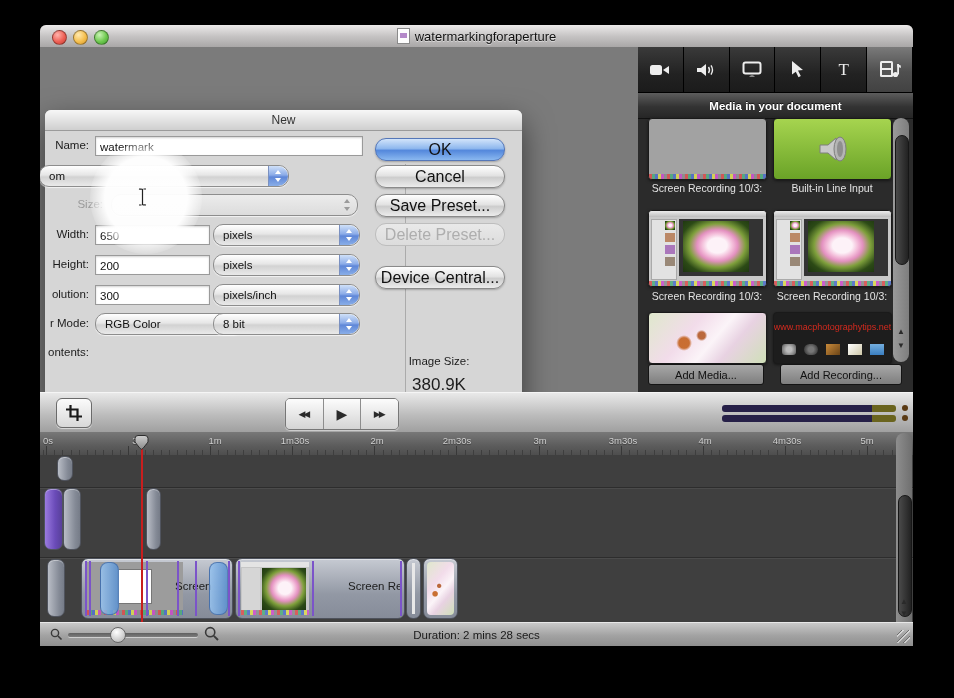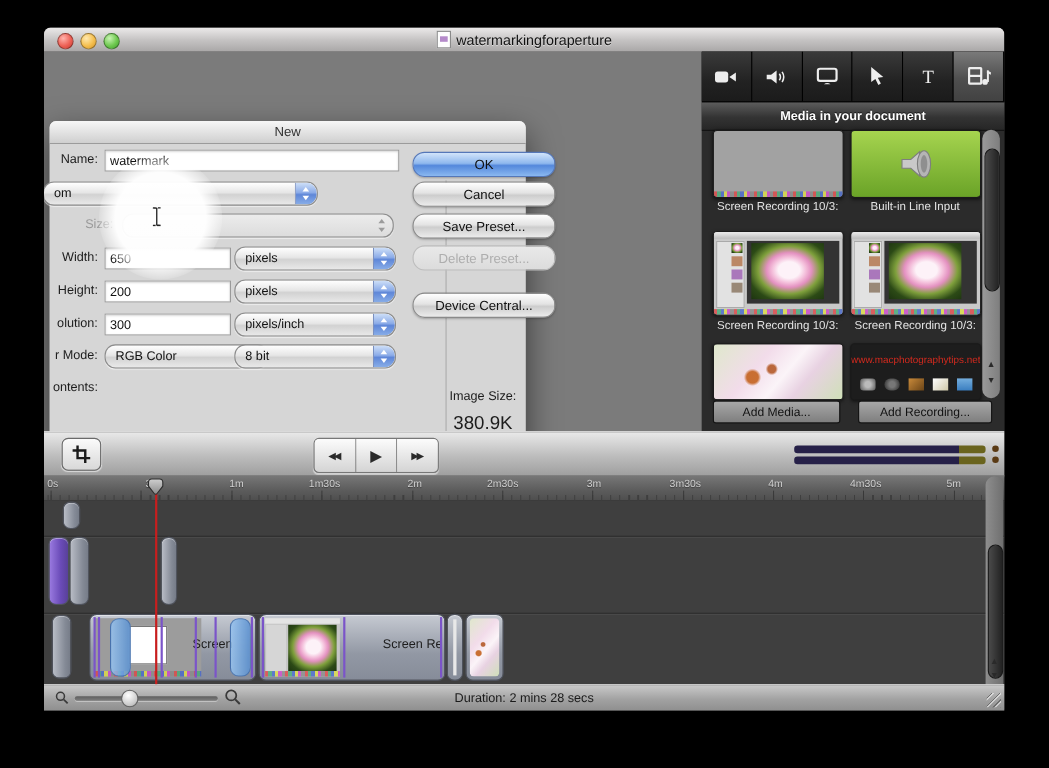--- a/index.html
+++ b/index.html
@@ -20,21 +20,21 @@
   #title-group{display:flex;align-items:center;gap:5px;}
   #doc-icon{width:11px;height:14px;background:#fdfdfd;border:1px solid #8a8a8a;position:relative;}
   #doc-icon:after{content:"";position:absolute;left:2px;top:4px;width:7px;height:5px;background:#b489c9;}
   #title-text{font-size:13px;color:#111;text-shadow:0 1px 0 rgba(255,255,255,.5);}
 
   
   #canvas{position:absolute;left:0;top:22px;width:598px;height:345px;background:#7b7b7b;overflow:hidden;}
 
   
   #ps-dialog{position:absolute;left:5px;top:63px;width:433px;height:300px;background:#d6d6d6;
-       border-radius:6px 6px 0 0;box-shadow:0 12px 30px rgba(0,0,0,.55);font-size:11.5px;color:#1c1c1c;}
+       border-radius:6px 6px 0 0;box-shadow:0 12px 30px rgba(0,0,0,.55);font-size:11.5px;color:#1c1c1c;padding-left:44px;}
   #ps-titlebar{position:absolute;left:0;top:0;width:100%;height:20px;border-radius:6px 6px 0 0;
        background:linear-gradient(#f7f7f7,#cfcfcf);border-bottom:1px solid #9b9b9b;
        display:flex;align-items:center;justify-content:center;font-size:12px;color:#333;}
   .ps-label{position:absolute;width:44px;text-align:right;color:#1c1c1c;}
   .ps-label.dim{color:#9a9a9a;}
   .ps-input{position:absolute;height:17px;background:#fff;border:1px solid #9a9a9a;
        box-shadow:inset 0 1px 2px rgba(0,0,0,.18);font-size:11.5px;padding:1px 4px 0 4px;
        font-family:"Liberation Sans",sans-serif;color:#111;}
   .combo{position:absolute;height:20px;border:1px solid #8d8d8d;border-radius:10px;
        background:linear-gradient(#ffffff,#e6e6e6 45%,#d2d2d2 55%,#e9e9e9);
@@ -46,21 +46,21 @@
        border-left:1px solid #7a90c0;border-radius:0 10px 10px 0;}
   .cap i,.capg i{position:absolute;left:50%;width:0;height:0;border-left:3.5px solid transparent;border-right:3.5px solid transparent;}
   .cap i.up{top:4px;margin-left:-3.5px;border-bottom:4px solid #fff;}
   .cap i.dn{bottom:4px;margin-left:-3.5px;border-top:4px solid #fff;}
   .combo.disabled{background:linear-gradient(#ececec,#dcdcdc);color:#aaa;}
   .capg{position:absolute;right:0;top:0;width:19px;height:100%;border-radius:0 10px 10px 0;}
   .capg i.up{top:4px;margin-left:-3.5px;border-bottom:4px solid #9b9b9b;}
   .capg i.dn{bottom:4px;margin-left:-3.5px;border-top:4px solid #9b9b9b;}
   .aqua-btn{position:absolute;height:21px;border-radius:11px;border:1px solid #8a8a8a;
        background:linear-gradient(#ffffff,#e3e3e3 45%,#cdcdcd 55%,#ececec);
-       display:flex;align-items:center;justify-content:center;font-size:12px;color:#111;
+       display:flex;align-items:center;justify-content:center;font-size:16px;color:#111;
        box-shadow:0 1px 2px rgba(0,0,0,.25);}
   .aqua-btn.primary{background:linear-gradient(#d2e4fa,#8fb8ee 45%,#5488dc 55%,#8ab8f0);
        border-color:#5577b8;}
   .aqua-btn.disabled{color:#aeaeae;border-color:#bdbdbd;background:linear-gradient(#e9e9e9,#dcdcdc);box-shadow:none;}
   #ps-divider{position:absolute;left:360px;top:54px;width:1px;height:228px;background:#ababab;}
   #highlight-circle{position:absolute;left:45px;top:32px;width:112px;height:112px;border-radius:50%;
        background:radial-gradient(circle,rgba(255,255,255,.96) 0 52%,rgba(255,255,255,0) 74%);pointer-events:none;}
   #ibeam{position:absolute;left:93px;top:78px;width:9px;height:18px;}
 
   

